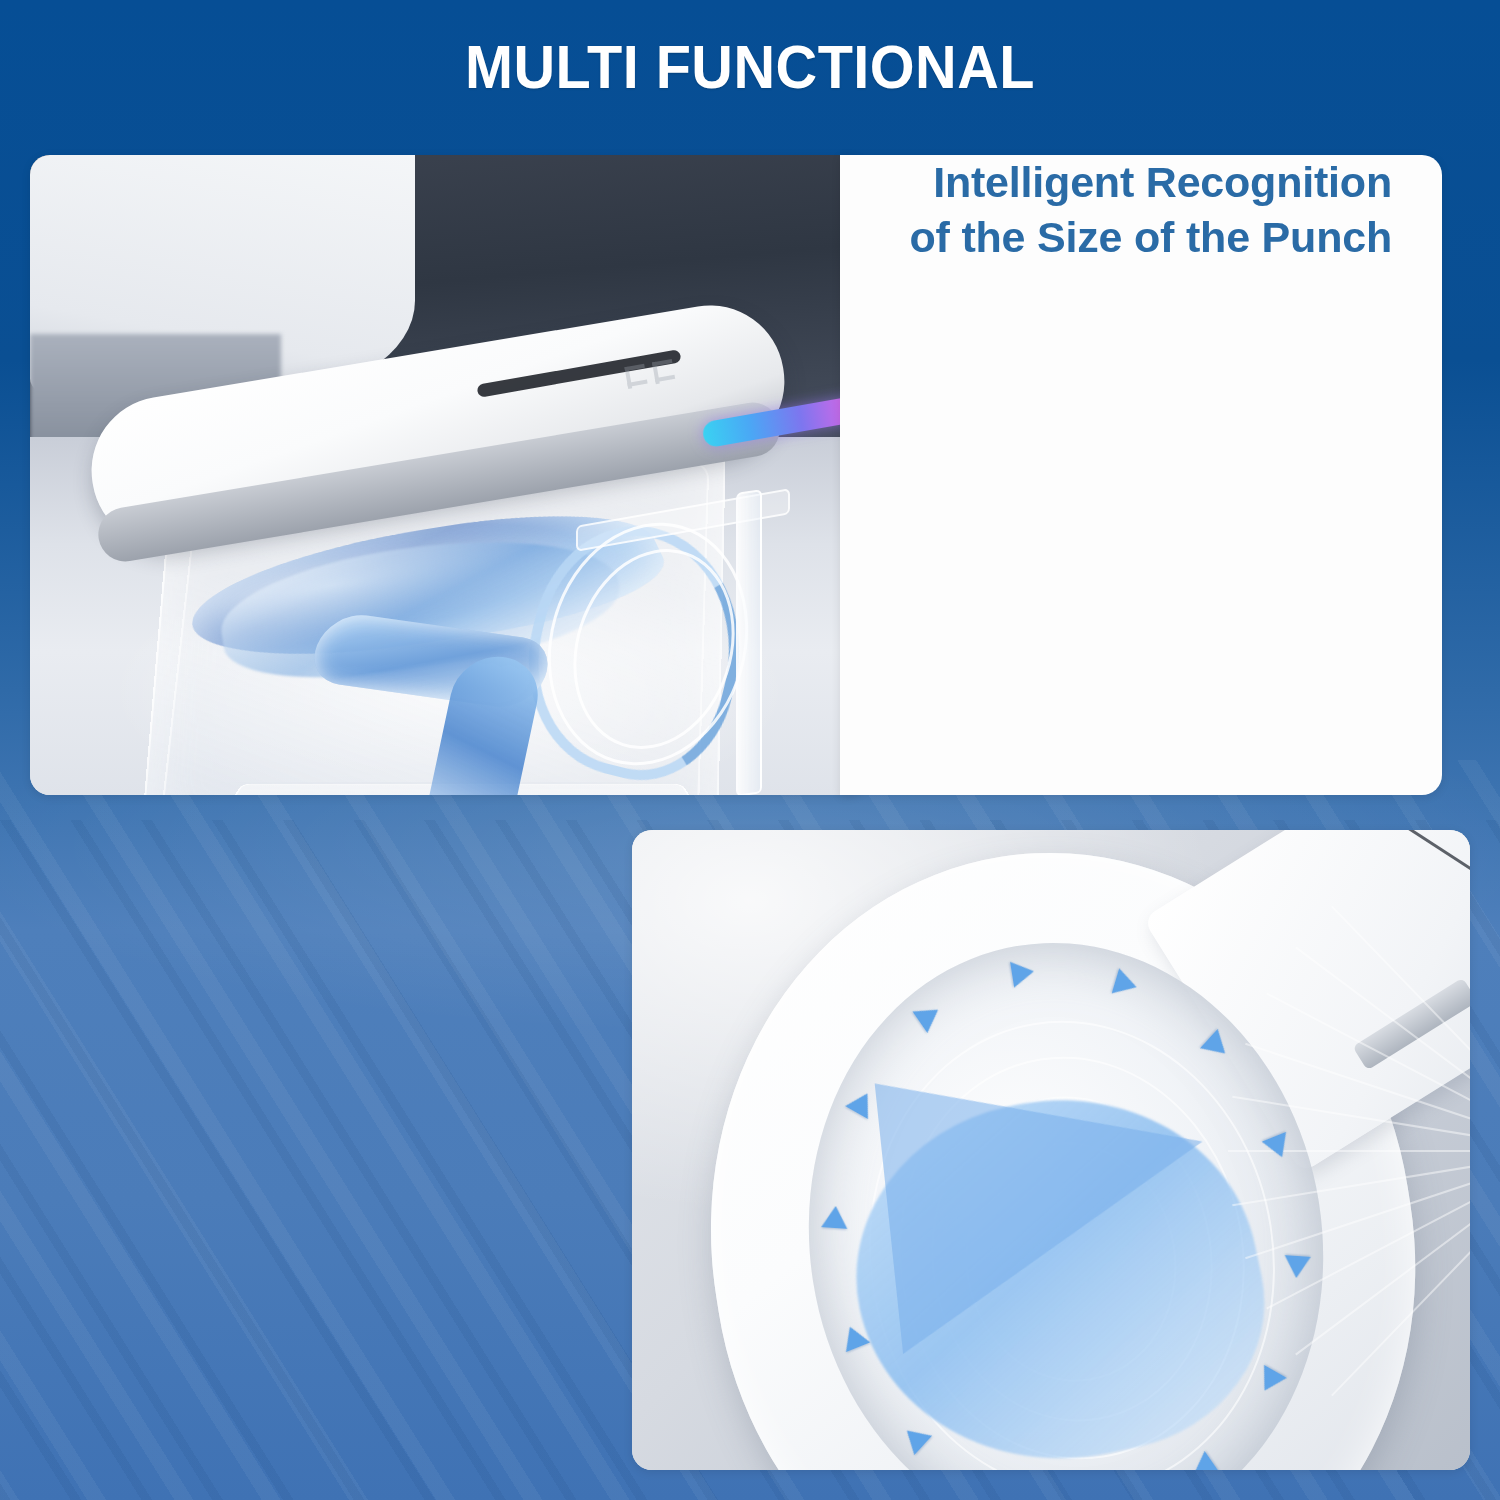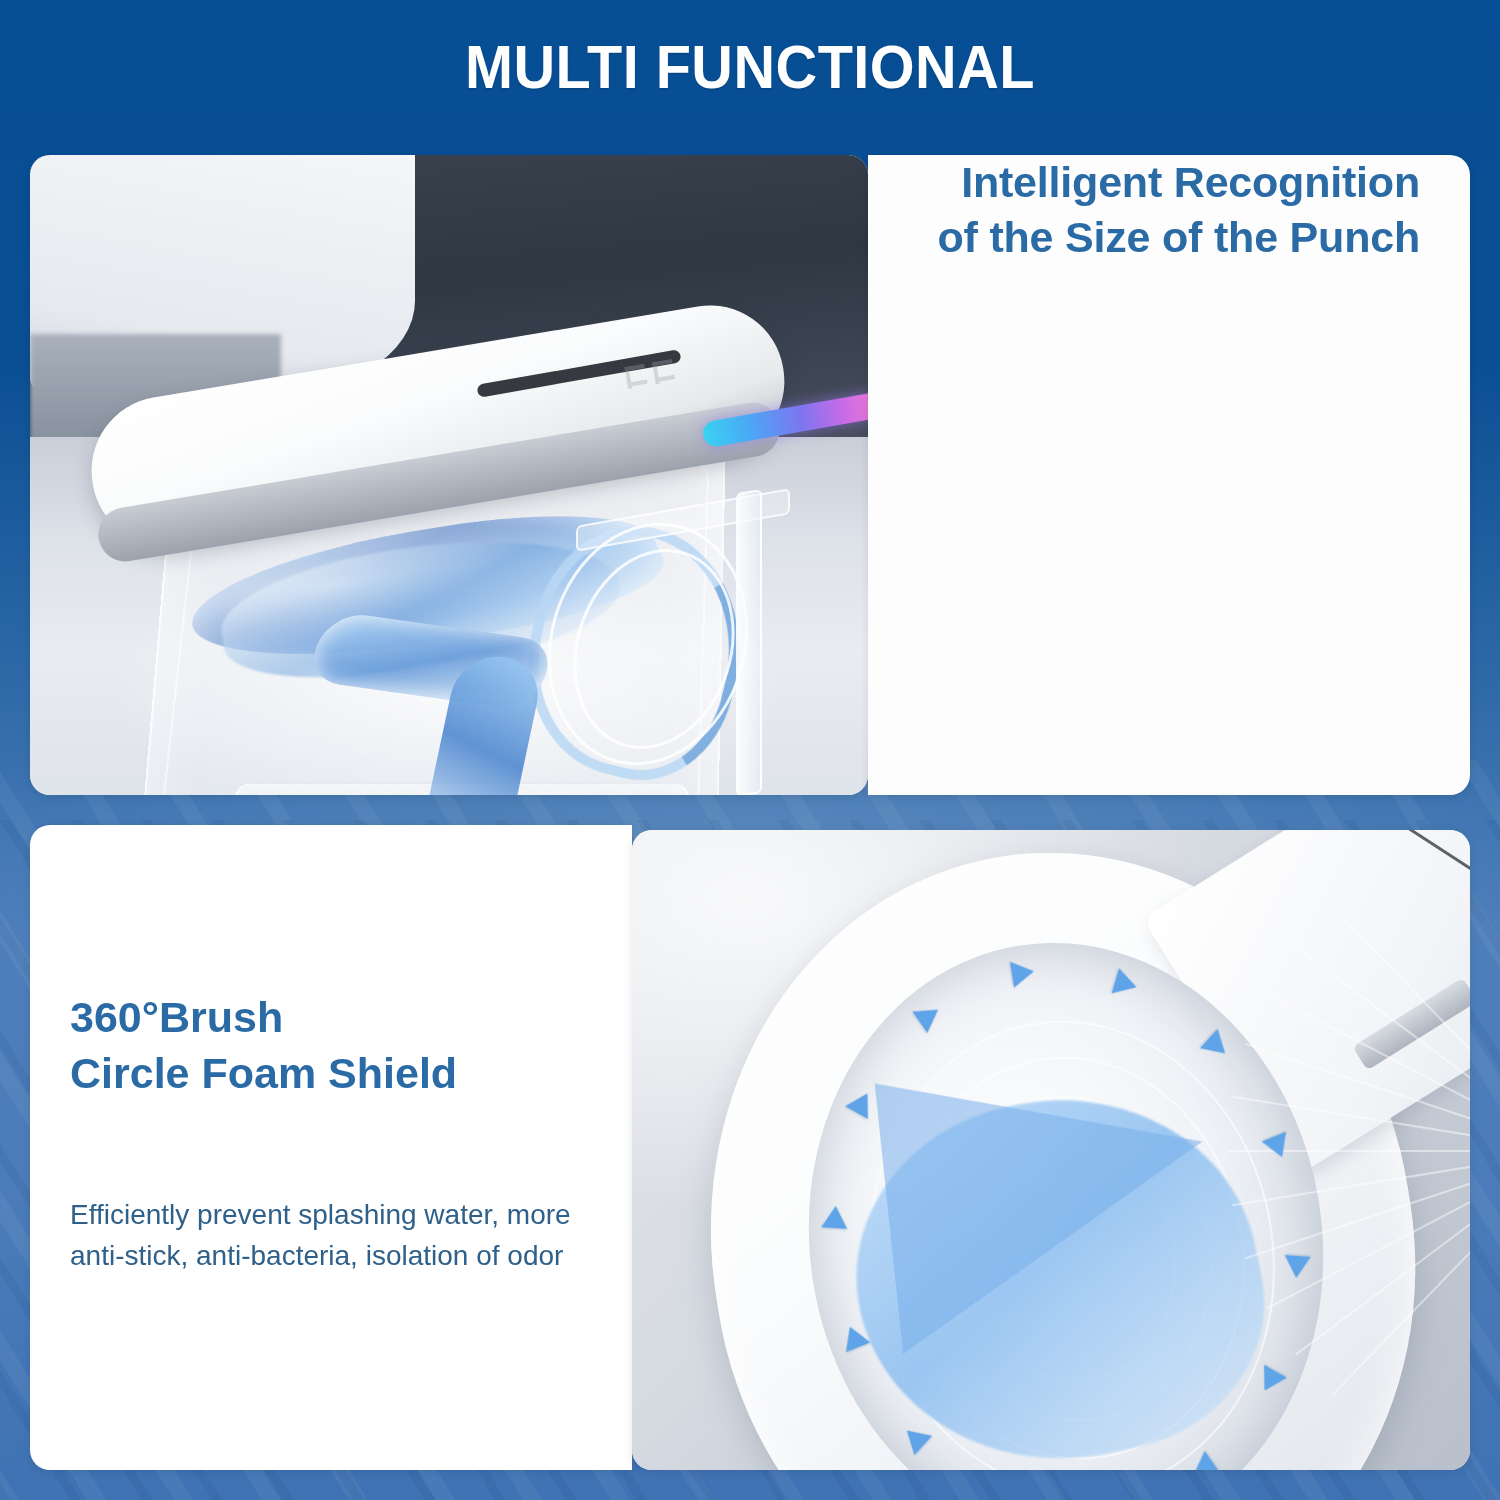--- a/index.html
+++ b/index.html
@@ -60,21 +60,21 @@
     font-family:"Liberation Sans", sans-serif;
     text-shadow:0 1px 2px rgba(0,0,0,.18);
   }
 
   
   .card{
     position:absolute;border-radius:20px;overflow:hidden;
     box-shadow:0 2px 10px rgba(0,0,0,.10);
   }
   #photo-top{ left:30px;  top:155px;  width:838px; height:640px; background:#e8eaee;}
-  #panel-top{ left:868px; top:155px;  width:602px; height:640px; background:#fdfdfd;
+  #panel-top{ left:840px; top:155px;  width:602px; height:640px; background:#fdfdfd;
               border-radius:0 20px 20px 0;}
   #panel-bottom{ left:30px;  top:825px; width:602px; height:645px; background:#ffffff;
               border-radius:20px 0 0 20px;}
   #photo-bottom{ left:632px; top:830px; width:838px; height:640px; background:#dfe2e8;}
 
   
   .tp-scene{position:absolute;inset:0;overflow:hidden;}
   .tp-bgdark{
     position:absolute;left:0;top:0;width:100%;height:52%;
     background:linear-gradient(175deg,#3c4350 0%,#2f3743 40%,#4d5565 100%);
@@ -359,25 +359,20 @@
           <i></i>
       </div>
     </div>
   </div>
 
   <div class="card" id="panel-top">
     <div id="top-head" class="nb">Intelligent Recognition
 of the Size of the Punch</div>
   </div>
 
-  <div class="card" id="panel-bottom">
-    <div id="bot-head" class="nb">360°Brush
-Circle Foam Shield</div>
-    <div id="bot-body">Efficiently prevent splashing water, more anti-stick, anti-bacteria, isolation of odor</div>
-  </div>
 
   <div class="card" id="photo-bottom">
     <div class="bp-scene">
       <div class="bp-floorlight"></div>
       <div class="bp-rim"></div>
       <div class="bp-seatback"></div>
       <div class="bp-seatline"></div>
       <div class="bp-hinge"></div>
       <div class="bp-bowl"></div>
 

